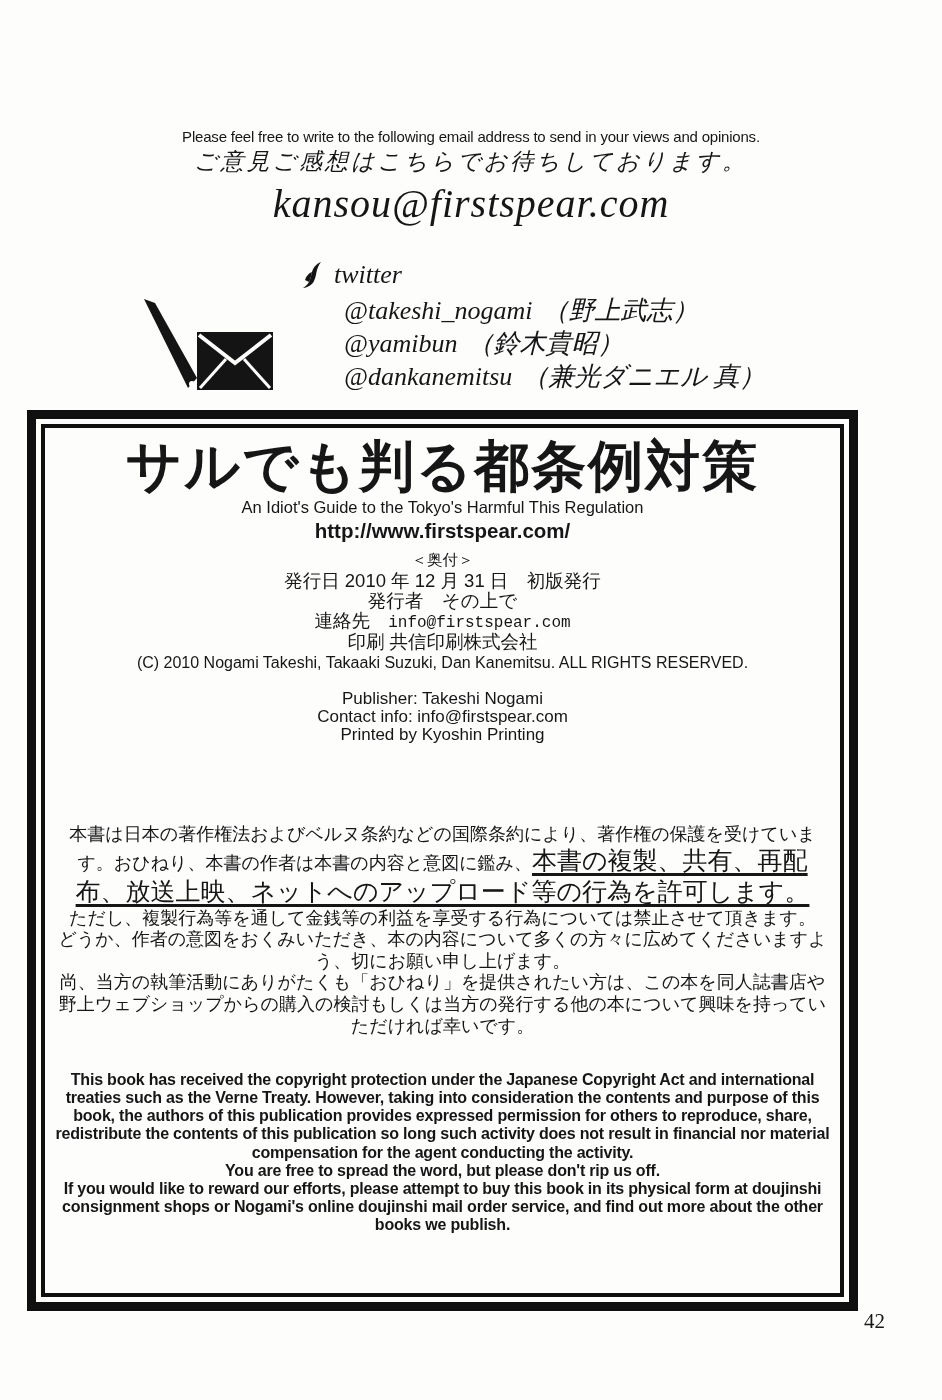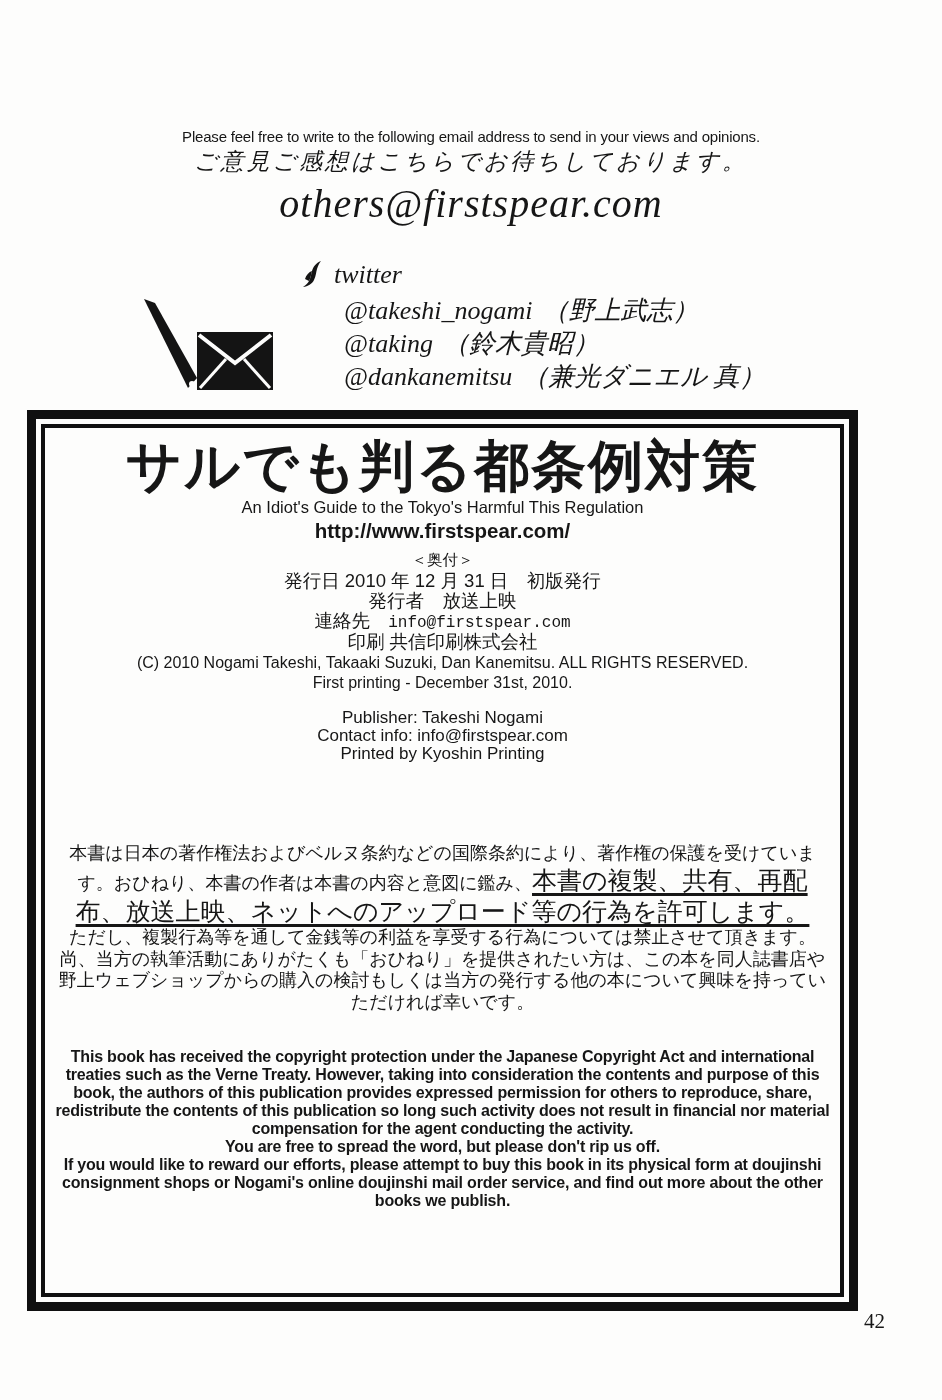--- a/index.html
+++ b/index.html
@@ -21,21 +21,21 @@
   }
   .feedback-email{
     top:180px; left:0; width:100%;
     font-family:"Liberation Serif", serif; font-style:italic;
     font-size:40px; letter-spacing:1px;
   }
 
   
   .twitter-wrap{ top:260px; left:300px; width:440px;
     font-family:"Liberation Serif", serif; font-style:italic; font-size:26px; }
-  .twitter-head{ display:flex; gap:10px; }
+  .twitter-head{ display:flex; align-items:center; gap:10px; }
   .twitter-head svg{ display:block; }
   .accounts{ margin-left:44px; margin-top:4px; list-style:none; }
   .accounts li{ line-height:33px; white-space:nowrap; }
   .accounts .name{ margin-left:10px; }
   .mail-icon{ top:298px; left:143px; }
 
   
   .box-outer{
     top:410px; left:27px; width:831px; height:901px;
     border:9px solid #101010; padding:5px; background:#fdfdfc;
@@ -68,35 +68,35 @@
   .page-number{
     top:1309px; left:864px; width:60px; text-align:left;
     font-family:"Liberation Serif", serif; font-size:21px;
   }
 </style>
 </head>
 <body>
 
 <div class="abs center notice-en">Please feel free to write to the following email address to send in your views and opinions.</div>
 <div class="abs center notice-ja">ご意見ご感想はこちらでお待ちしております。</div>
-<div class="abs center feedback-email">others@firstspear.com</div>
+<div class="abs center feedback-email">kansou@firstspear.com</div>
 
 <div class="abs twitter-wrap">
   <div class="twitter-head">
     <span>
       <svg width="24" height="28" viewBox="0 0 24 28">
         <path d="M21,1 C16,3 13,7 12,11 C11,14 11,17 9,21 C8,23 6,25 3,27 C8,26.5 12,24 14,20 C16,16 16,12 17,9 C18,6 19,3 21,1 Z" fill="#141414"></path>
         <path d="M12,11 C9,12 6,15 5,19 L9,21 C11,17 11,14 12,11 Z" fill="#141414"></path>
       </svg>
     </span>
     <span>twitter</span>
   </div>
   <ul class="accounts">
     <li><span>@takeshi_nogami</span><span class="name">（野上武志）</span></li>
-    <li><span>@taking</span><span class="name">（鈴木貴昭）</span></li>
+    <li><span>@yamibun</span><span class="name">（鈴木貴昭）</span></li>
     <li><span>@dankanemitsu</span><span class="name">（兼光ダニエル 真）</span></li>
   </ul>
 </div>
 
 <div class="abs mail-icon">
   <svg width="132" height="98" viewBox="0 0 132 98">
     <polygon points="1,1 12,5 54,80 45,90" fill="#141414"></polygon>
     <rect x="54" y="34" width="76" height="58" fill="#141414"></rect>
     <polyline points="56,37 92,65 128,37" stroke="#fdfdfc" stroke-width="4" fill="none"></polyline>
     <line x1="57" y1="90" x2="83" y2="61" stroke="#fdfdfc" stroke-width="3"></line>
@@ -108,37 +108,37 @@
 <div class="abs box-outer">
   <div class="box-inner center">
 
     <div class="book-title">サルでも判る都条例対策</div>
     <div class="book-subtitle">An Idiot's Guide to the Tokyo's Harmful This Regulation</div>
     <div class="site-url">http://www.firstspear.com/</div>
 
     <div class="okuzuke">＜奥付＞</div>
     <div class="pub-ja">
       <div>発行日 2010 年 12 月 31 日　初版発行</div>
-      <div>発行者　放送上映</div>
+      <div>発行者　その上で</div>
       <div><span>連絡先</span>&nbsp;&nbsp;<span class="mono">info@firstspear.com</span></div>
       <div>印刷 共信印刷株式会社</div>
     </div>
 
     <div class="credit-line">(C) 2010 Nogami Takeshi, Takaaki Suzuki, Dan Kanemitsu. ALL RIGHTS RESERVED.</div>
-    <div class="credit-line">First printing - December 31st, 2010.</div>
 
     <div class="pub-en">
       <div>Publisher: Takeshi Nogami</div>
       <div>Contact info: info@firstspear.com</div>
       <div>Printed by Kyoshin Printing</div>
     </div>
 
     <div class="license-ja">
       <p><span>本書は日本の著作権法およびベルヌ条約などの国際条約により、著作権の保護を受けています。おひねり、本書の作者は本書の内容と意図に鑑み、</span><span class="emph">本書の複製、共有、再配布、放送上映、ネットへのアップロード等の行為を許可します。</span></p>
       <p>ただし、複製行為等を通して金銭等の利益を享受する行為については禁止させて頂きます。</p>
+      <p>どうか、作者の意図をおくみいただき、本の内容について多くの方々に広めてくださいますよう、切にお願い申し上げます。</p>
       <p>尚、当方の執筆活動にありがたくも「おひねり」を提供されたい方は、この本を同人誌書店や野上ウェブショップからの購入の検討もしくは当方の発行する他の本について興味を持っていただければ幸いです。</p>
     </div>
 
     <div class="license-en">
       <p>This book has received the copyright protection under the Japanese Copyright Act and international treaties such as the Verne Treaty. However, taking into consideration the contents and purpose of this book, the authors of this publication provides expressed permission for others to reproduce, share, redistribute the contents of this publication so long such activity does not result in financial nor material compensation for the agent conducting the activity.</p>
       <p>You are free to spread the word, but please don't rip us off.</p>
       <p>If you would like to reward our efforts, please attempt to buy this book in its physical form at doujinshi consignment shops or Nogami's online doujinshi mail order service, and find out more about the other books we publish.</p>
     </div>
 
   </div>

